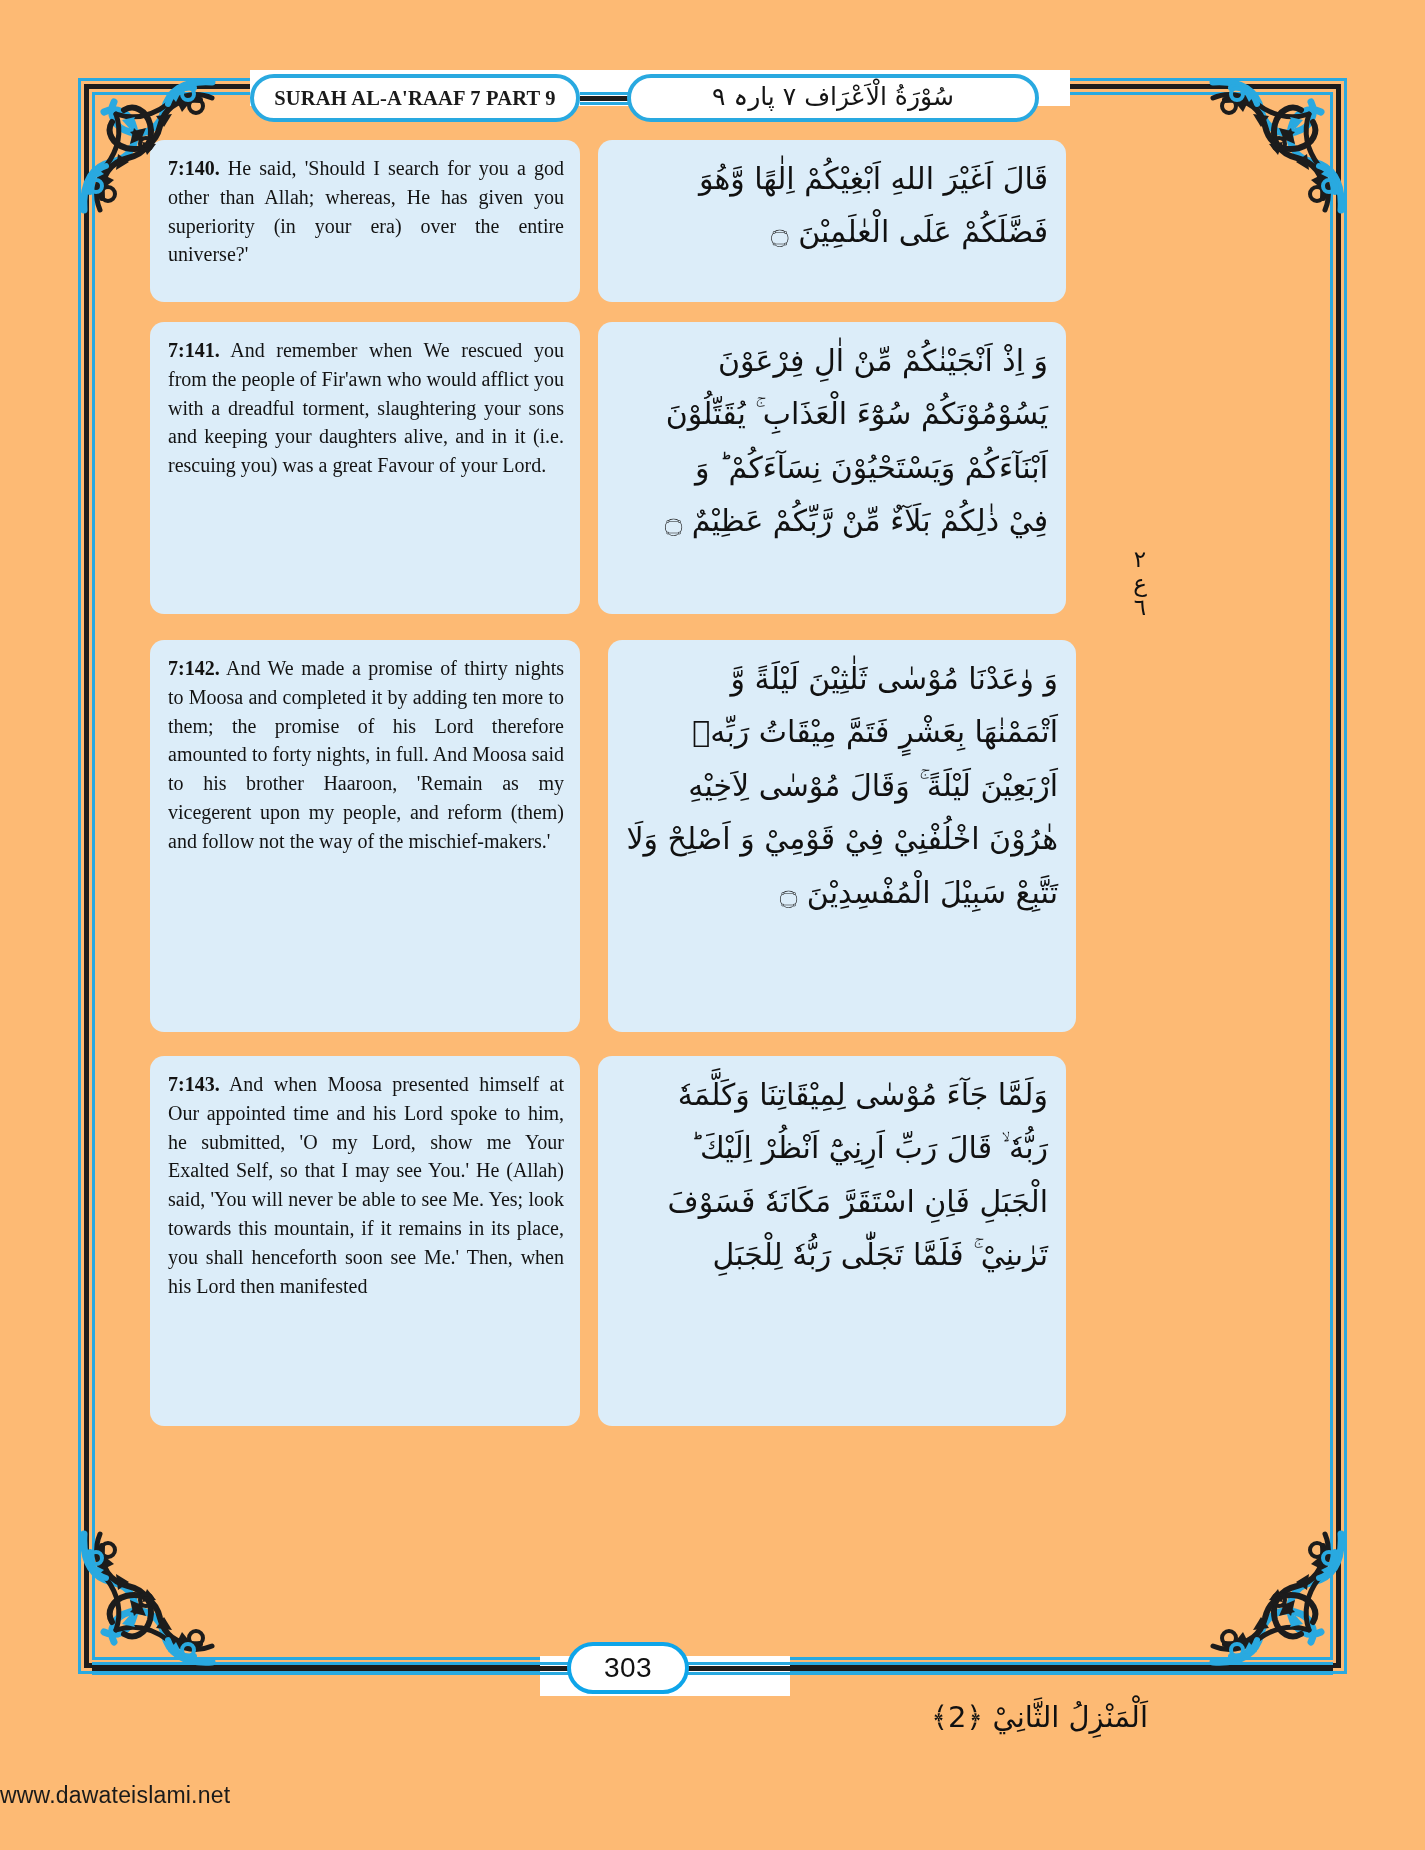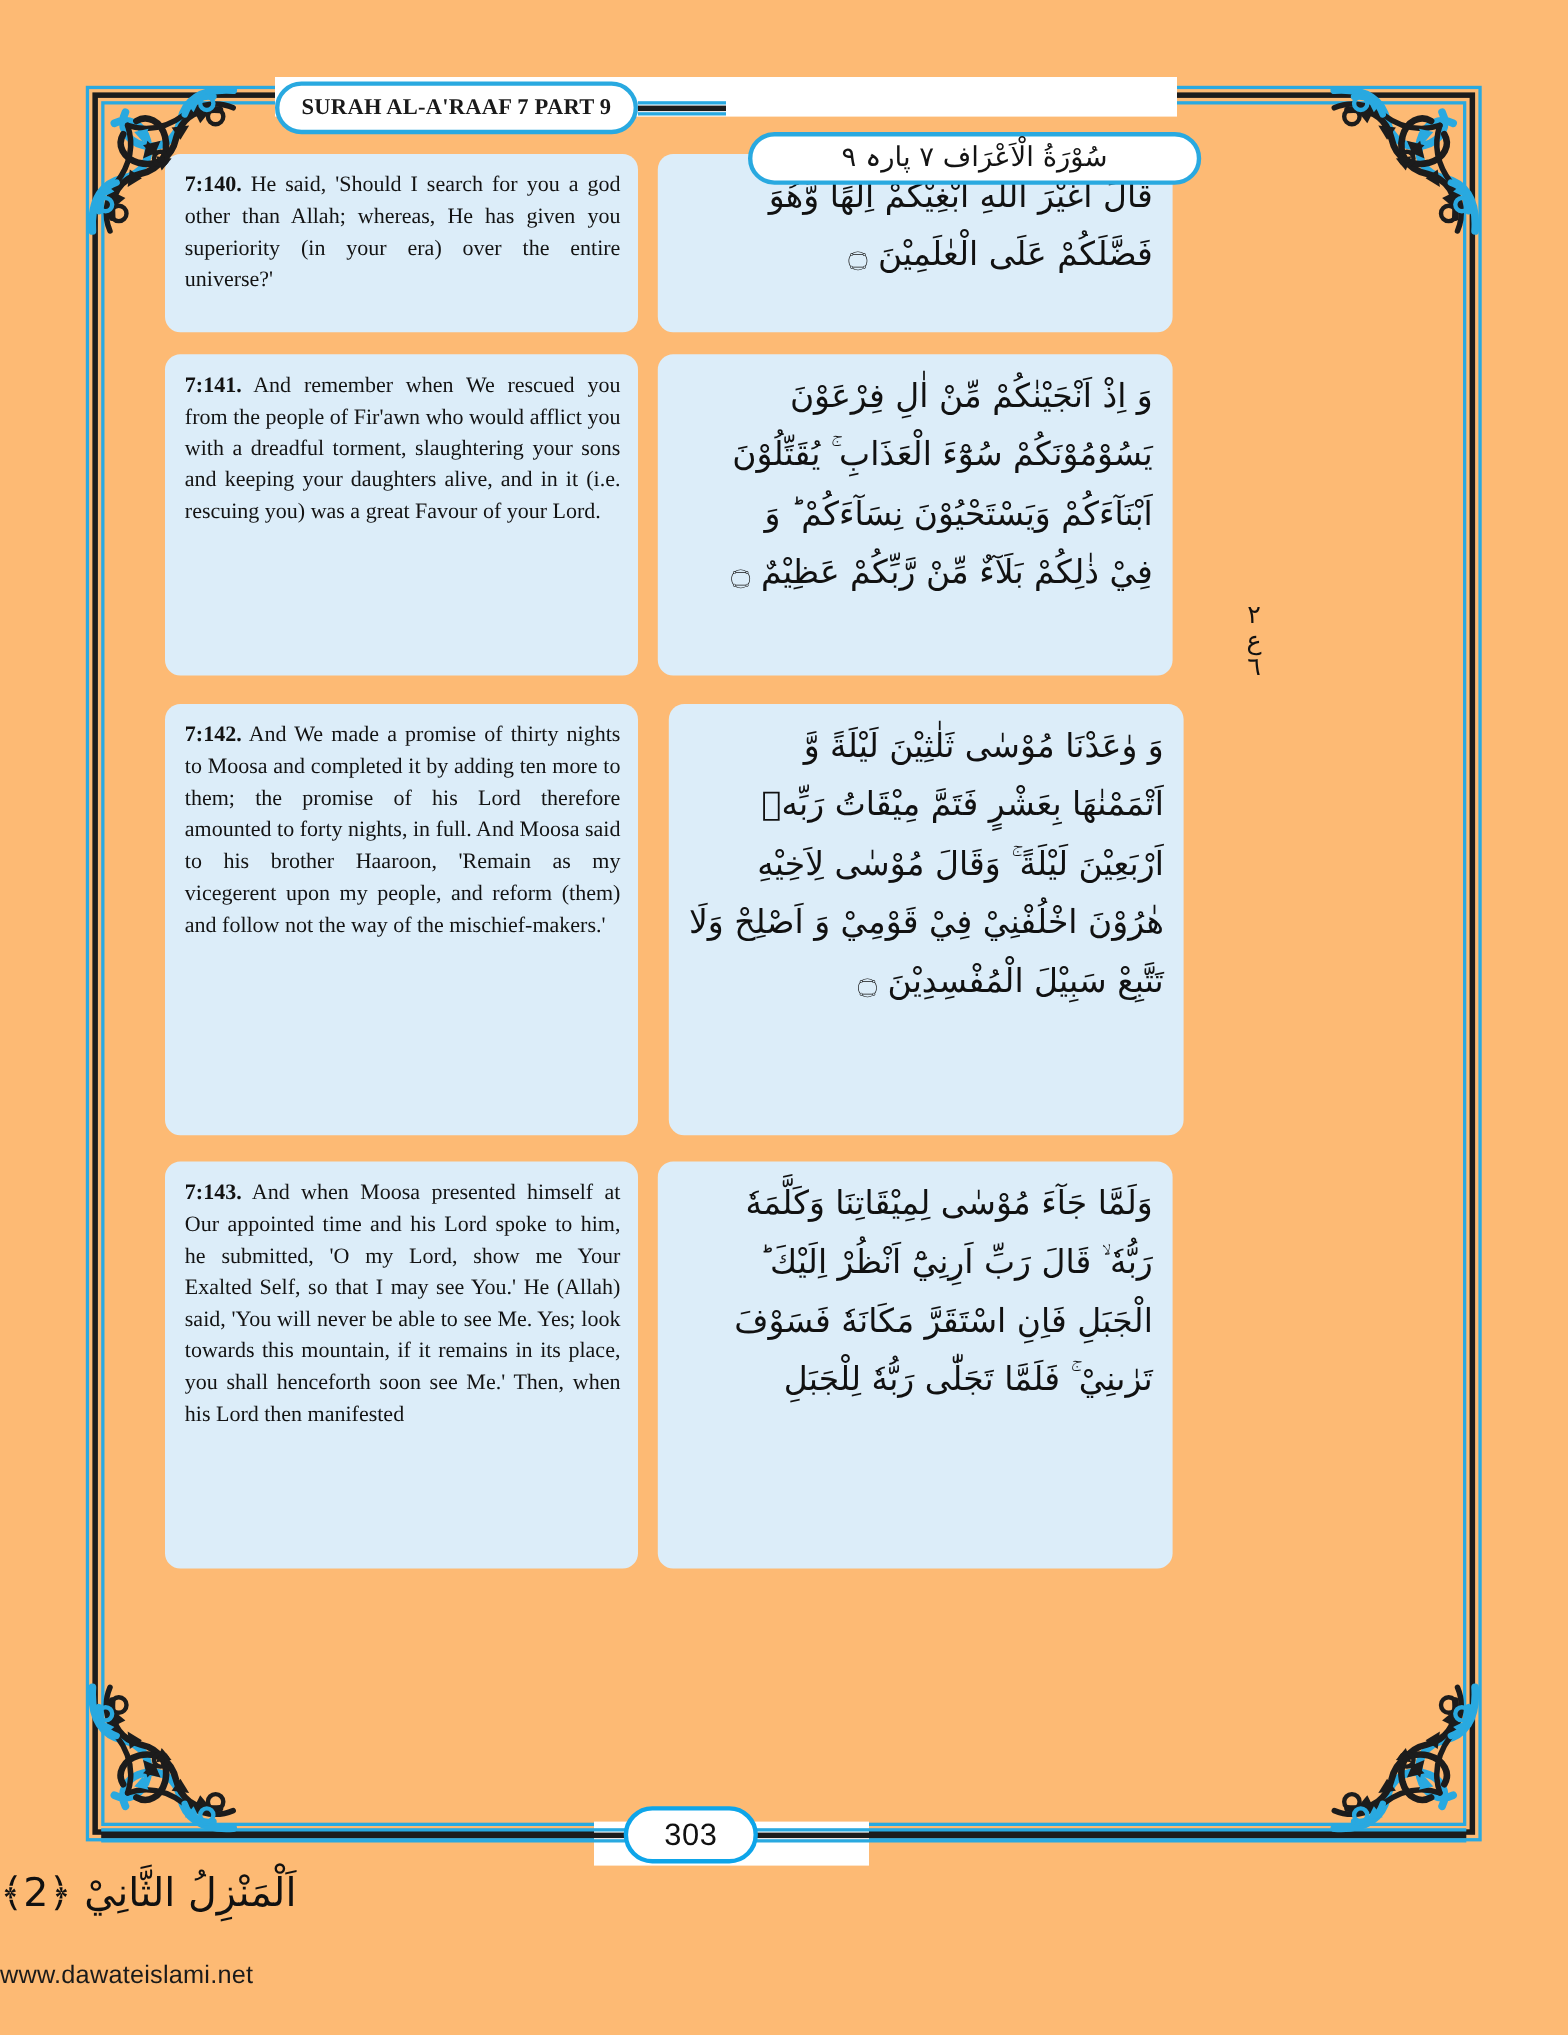--- a/index.html
+++ b/index.html
@@ -84,22 +84,22 @@
   }
   #header-left-capsule .t {
     font-family: "Liberation Serif", serif;
     font-weight: bold;
     font-size: 20.5px;
     letter-spacing: .2px;
     color: #1a1a1a;
     white-space: nowrap;
   }
   #header-right-capsule {
-    left: 680px; top: 74px;
-    width: 412px; height: 48px; margin-top: 46px;
+    left: 627px; top: 74px;
+    width: 412px; height: 48px;
   }
   #header-right-capsule .t {
     font-family: "DejaVu Sans", sans-serif;
     font-size: 25px;
     color: #141414;
     direction: rtl;
     white-space: nowrap;
     padding-bottom: 4px;
   }
 
@@ -217,23 +217,23 @@
     font-family: "Liberation Sans", sans-serif;
     font-size: 28px;
     color: #111;
     letter-spacing: .5px;
   }
 
   #manzil-line {
     position: absolute;
     left: 0; top: 1700px;
     width: 1148px;
-    text-align: left;
+    text-align: right;
     font-family: "DejaVu Sans", sans-serif;
-    font-size: 36px;
+    font-size: 29px;
     color: #111;
     direction: rtl;
   }
   #site-line {
     position: absolute;
     left: 0; top: 1782px;
     width: 1425px;
     text-align: left;
     font-family: "Liberation Sans", sans-serif;
     font-size: 23px;

